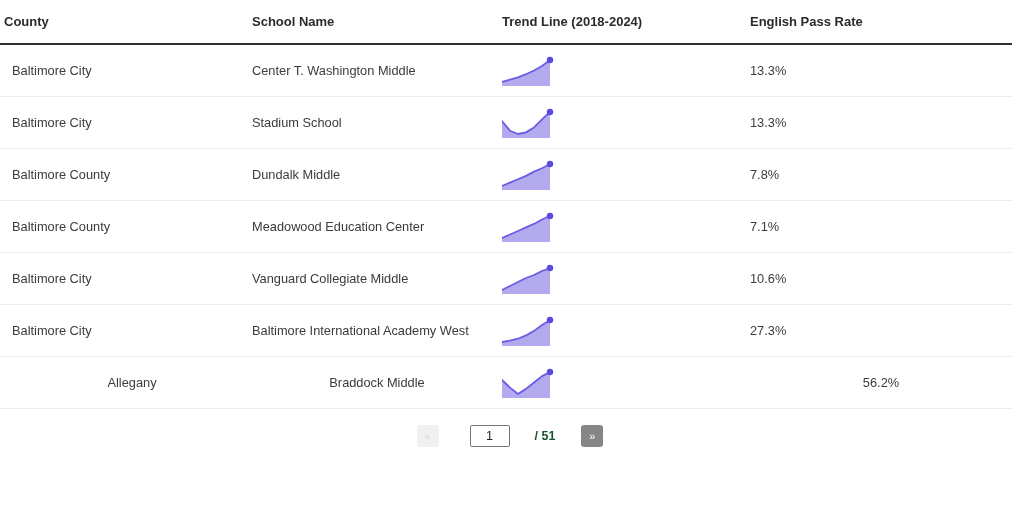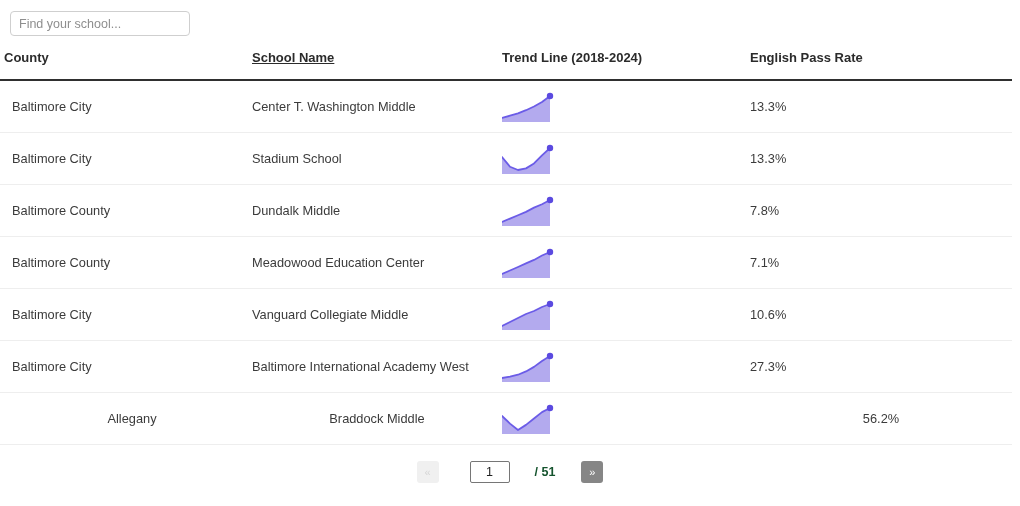--- a/index.html
+++ b/index.html
@@ -63,21 +63,21 @@
   table.grid td {
     font-size: 12.8px;
     color: #3b3b3b;
     padding: 0;
     height: 51px;
     border-bottom: 1px solid #eeeeee;
     vertical-align: middle;
   }
   tr.data-row td:first-child { padding-left: 12px; }
   table.grid th:nth-child(1) { width: 248px; padding-left: 4px; }
-  table.grid th:nth-child(2) { width: 250px; text-decoration: underline; }
+  table.grid th:nth-child(2) { width: 250px; }
   table.grid th:nth-child(3) { width: 248px; }
   table.grid th:nth-child(4) { width: 262px; }
   table.grid tbody tr:last-child td { border-bottom: 1px solid #eeeeee; text-align: center; }
 
   .cell-spark { line-height: 0; }
   .spark {
     display: block;
   }
 
   
@@ -131,23 +131,20 @@
     margin-left: 25px;
     white-space: pre;
     font-weight: bold;
   }
 </style>
 </head>
 <body>
 
 <div id="app">
 
-  <div class="search-wrap">
-    <input class="search-input" type="text" placeholder="Find your school..." style="">
-  </div>
 
   <table class="grid">
     <thead>
       <tr>
         <th>County</th>
         <th>School Name</th>
         <th>Trend Line (2018-2024)</th>
         <th>English Pass Rate</th>
       </tr>
     </thead>

